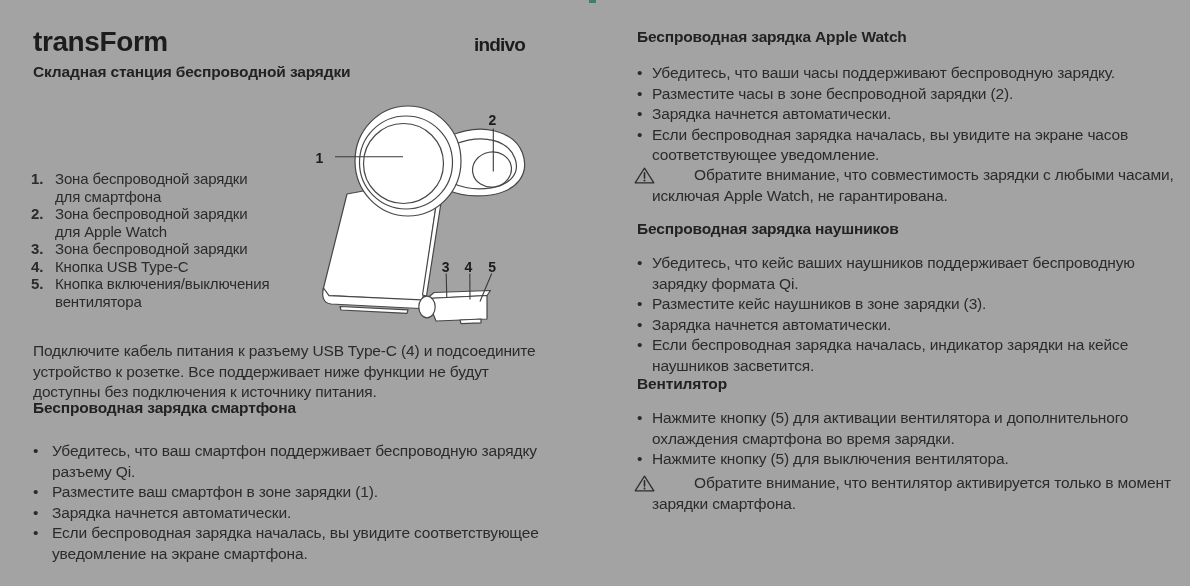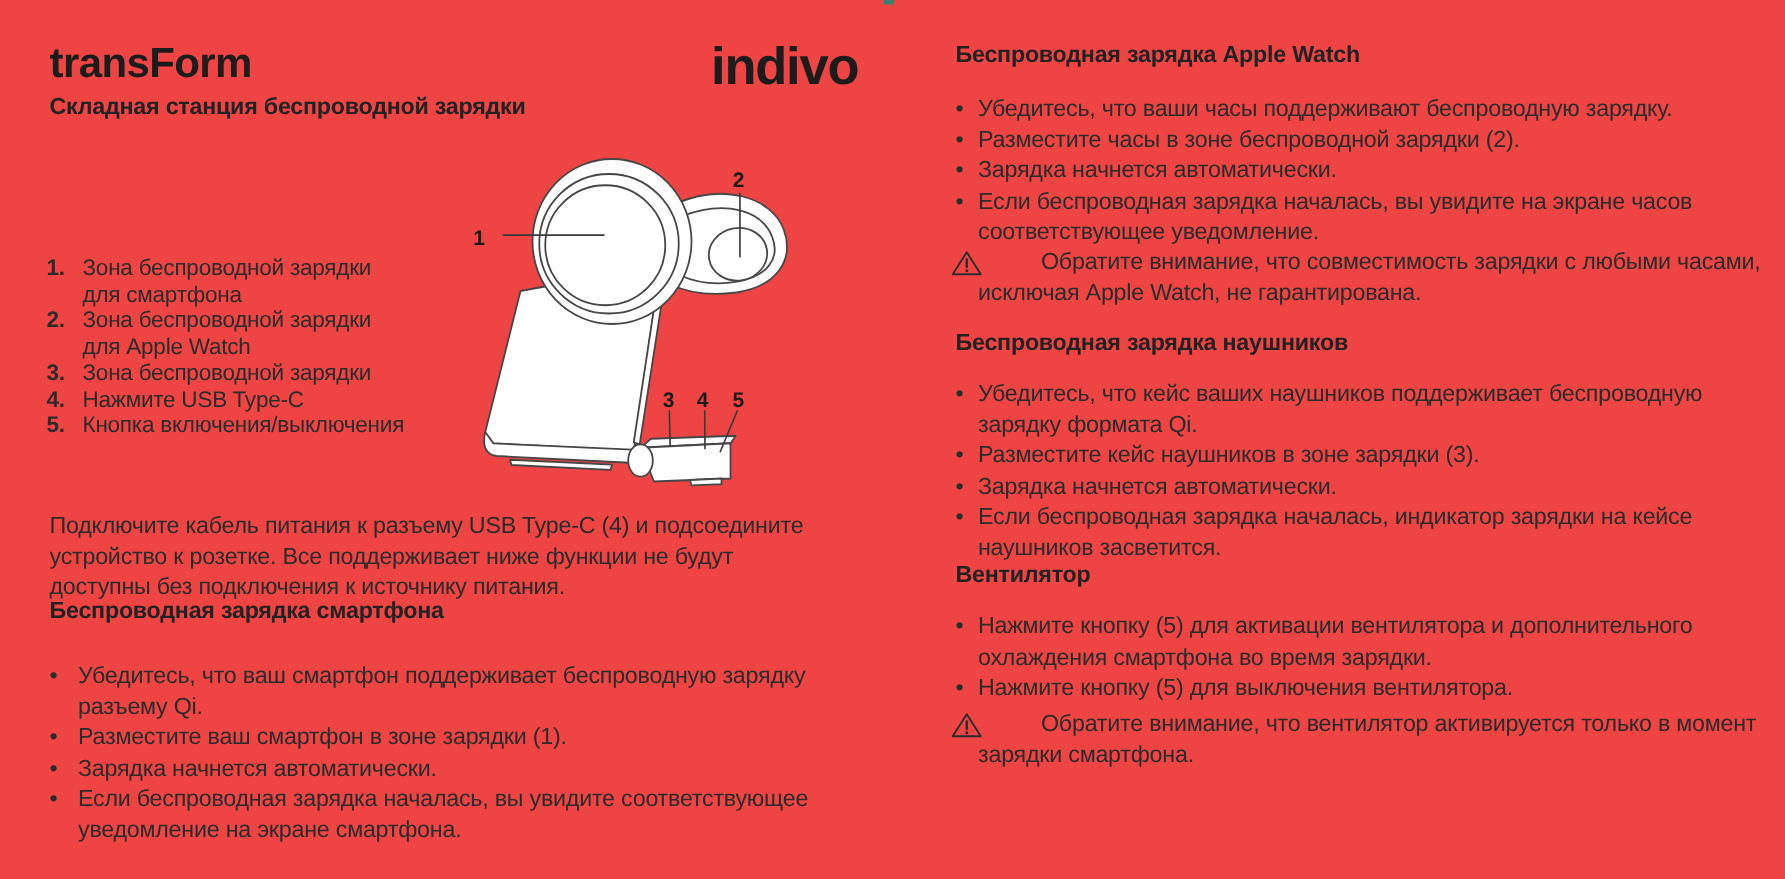--- a/index.html
+++ b/index.html
@@ -1,23 +1,23 @@
 <!DOCTYPE html>
 <html><head>
 <meta charset="utf-8">
 <style>
   html,body{margin:0;padding:0;background:#fff;}
   .page{
-    position:relative;width:1190px;height:586px;background:#ef4444;overflow:hidden;
+    position:relative;width:1190px;height:586px;background:#a3a3a3;overflow:hidden;
     font-family:"Liberation Sans",sans-serif;color:#2b2b2b;
   }
   .abs{position:absolute;}
   .nowrap{white-space:nowrap;}
   .title{font-size:28px;line-height:30px;font-weight:bold;color:#1c1c1c;letter-spacing:-0.4px;}
-  .brand{font-size:35px;line-height:26px;font-weight:bold;color:#1c1c1c;letter-spacing:-0.8px;}
+  .brand{font-size:19px;line-height:26px;font-weight:bold;color:#1c1c1c;letter-spacing:-0.8px;}
   .subtitle{font-size:15.5px;line-height:19px;font-weight:bold;color:#222;letter-spacing:-0.15px;}
   .h{font-size:15.5px;line-height:20px;font-weight:bold;color:#222;letter-spacing:-0.15px;}
   .body{font-size:15.5px;line-height:20.5px;letter-spacing:-0.15px;}
   .parts{font-size:15px;line-height:17.5px;letter-spacing:-0.15px;}
   .part{display:flex;align-items:flex-start;}
   .pnum{font-weight:bold;flex:0 0 24px;}
   .brow{display:flex;align-items:flex-start;}
   .bdot{flex:0 0 19px;}
   .right-col .bdot{flex:0 0 15px;}
   .warn{font-size:15.5px;line-height:20.5px;letter-spacing:-0.15px;}
@@ -97,27 +97,28 @@
     </div>
     <div class="part">
       <span class="pnum">3.</span>
       <span>
         <div class="nowrap">Зона беспроводной зарядки</div>
       </span>
     </div>
     <div class="part">
       <span class="pnum">4.</span>
       <span>
-        <div class="nowrap">Нажмите USB Type-C</div>
+        <div class="nowrap">Кнопка USB Type-C</div>
       </span>
     </div>
     <div class="part">
       <span class="pnum">5.</span>
       <span>
         <div class="nowrap">Кнопка включения/выключения</div>
+        <div class="nowrap">вентилятора</div>
       </span>
     </div>
   </div>
 
   <div class="abs body" style="left:33px;top:341px;">
     <div class="nowrap">Подключите кабель питания к разъему USB Type-C (4) и подсоедините</div>
     <div class="nowrap">устройство к розетке. Все поддерживает ниже функции не будут</div>
     <div class="nowrap">доступны без подключения к источнику питания.</div>
   </div>
 

